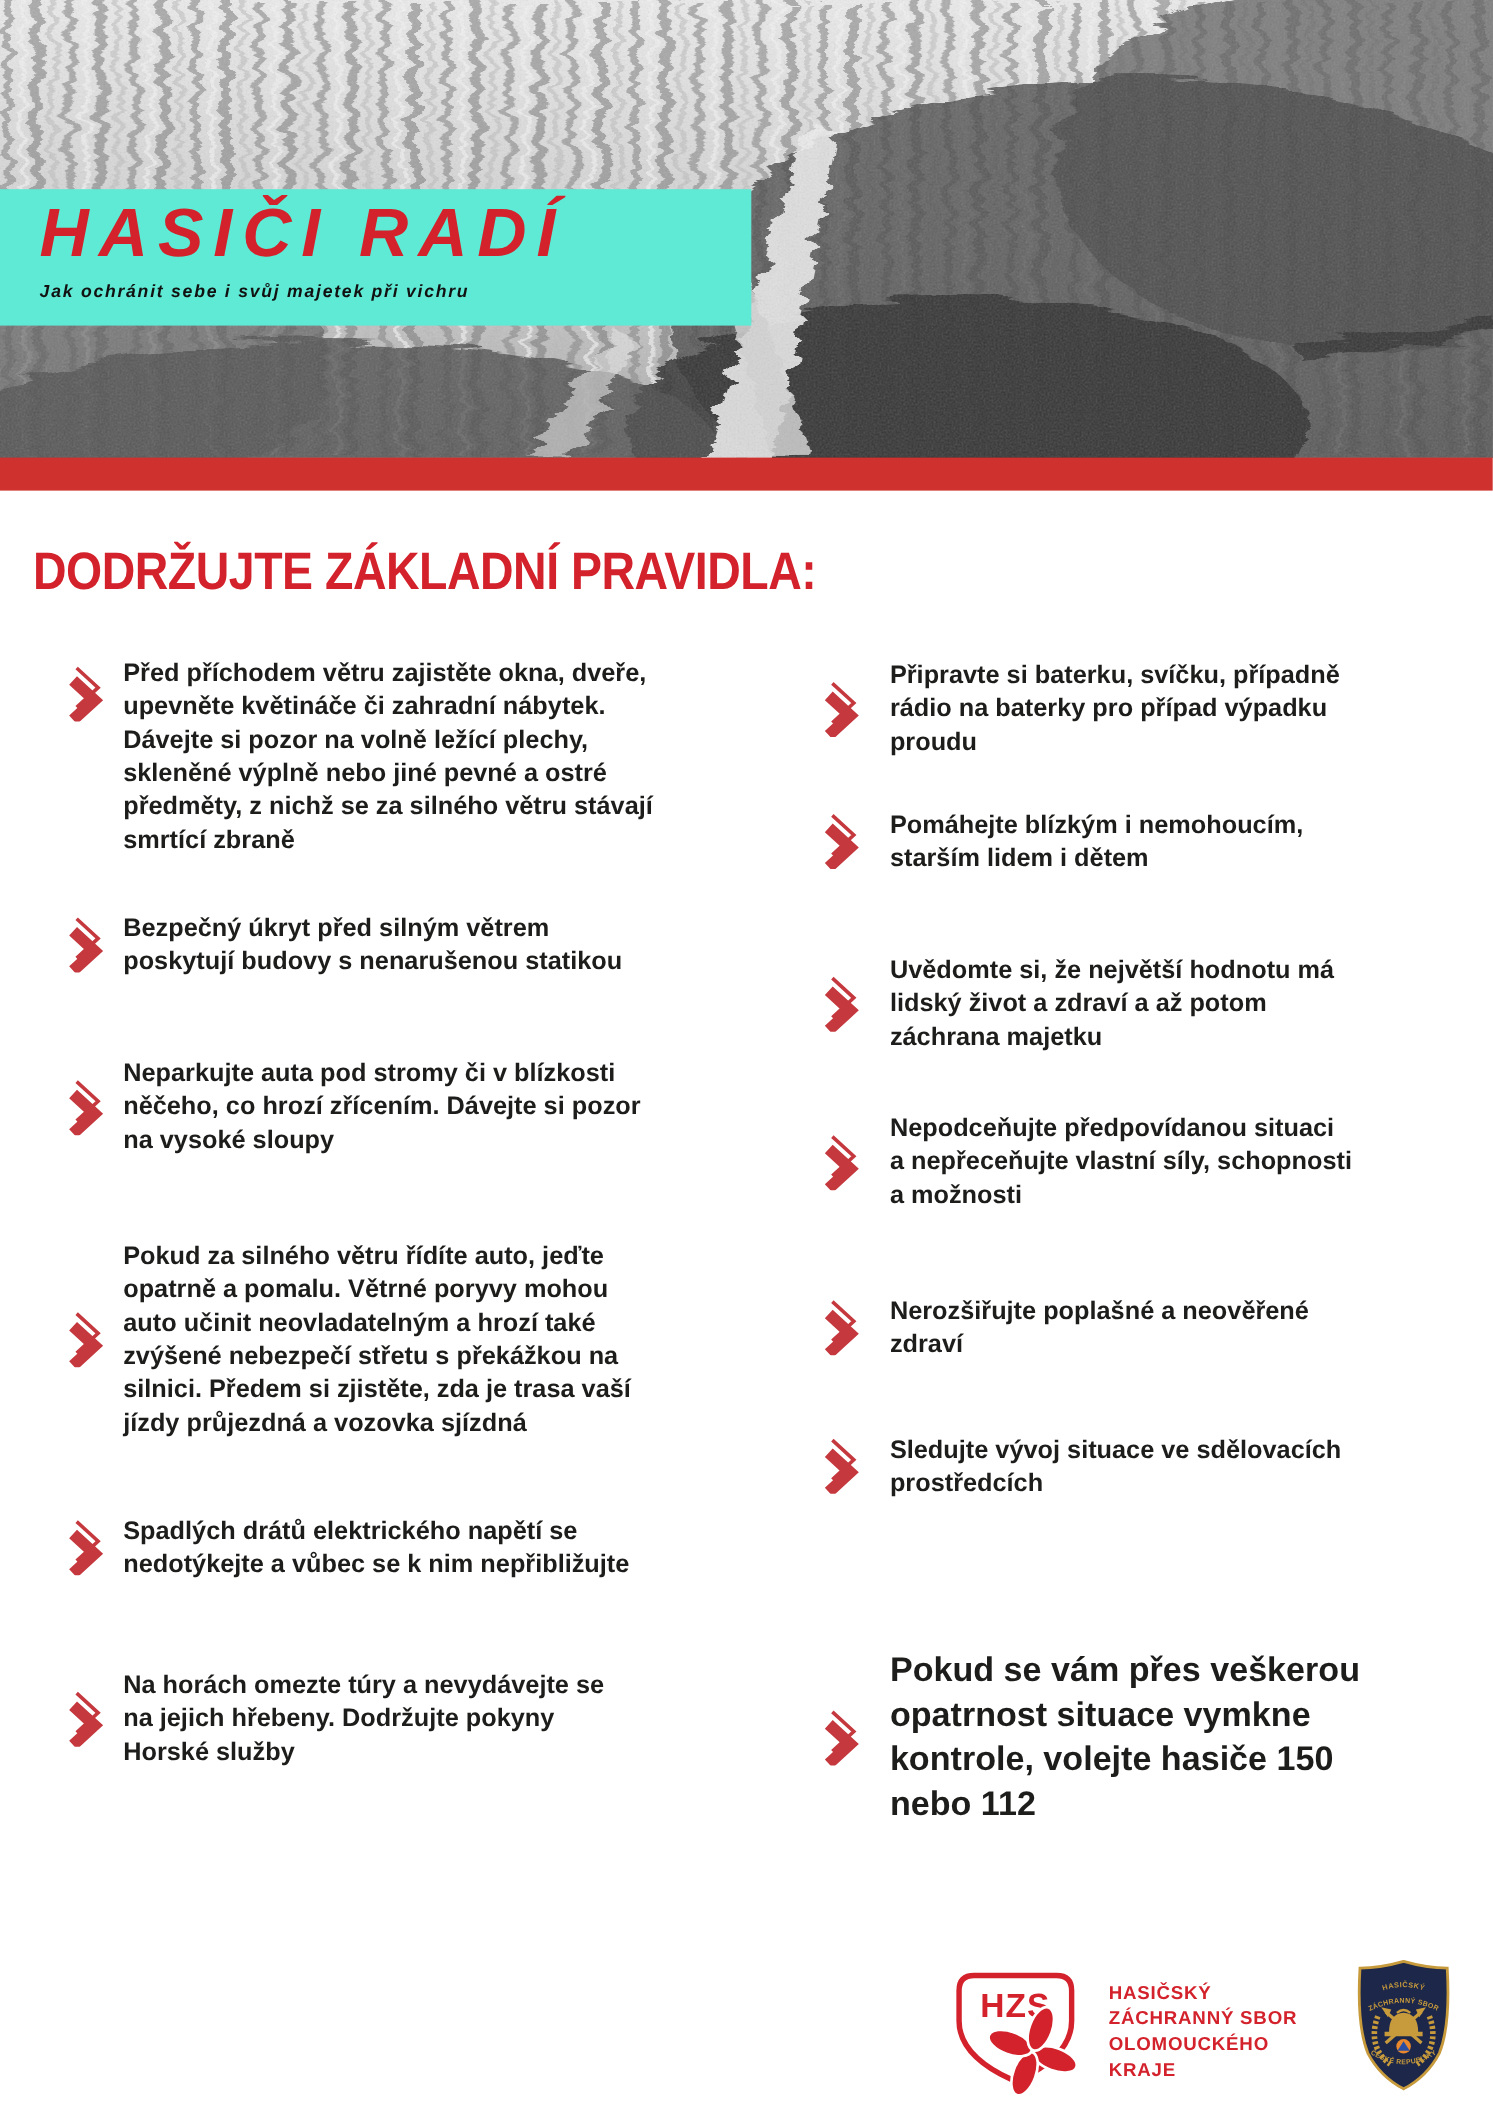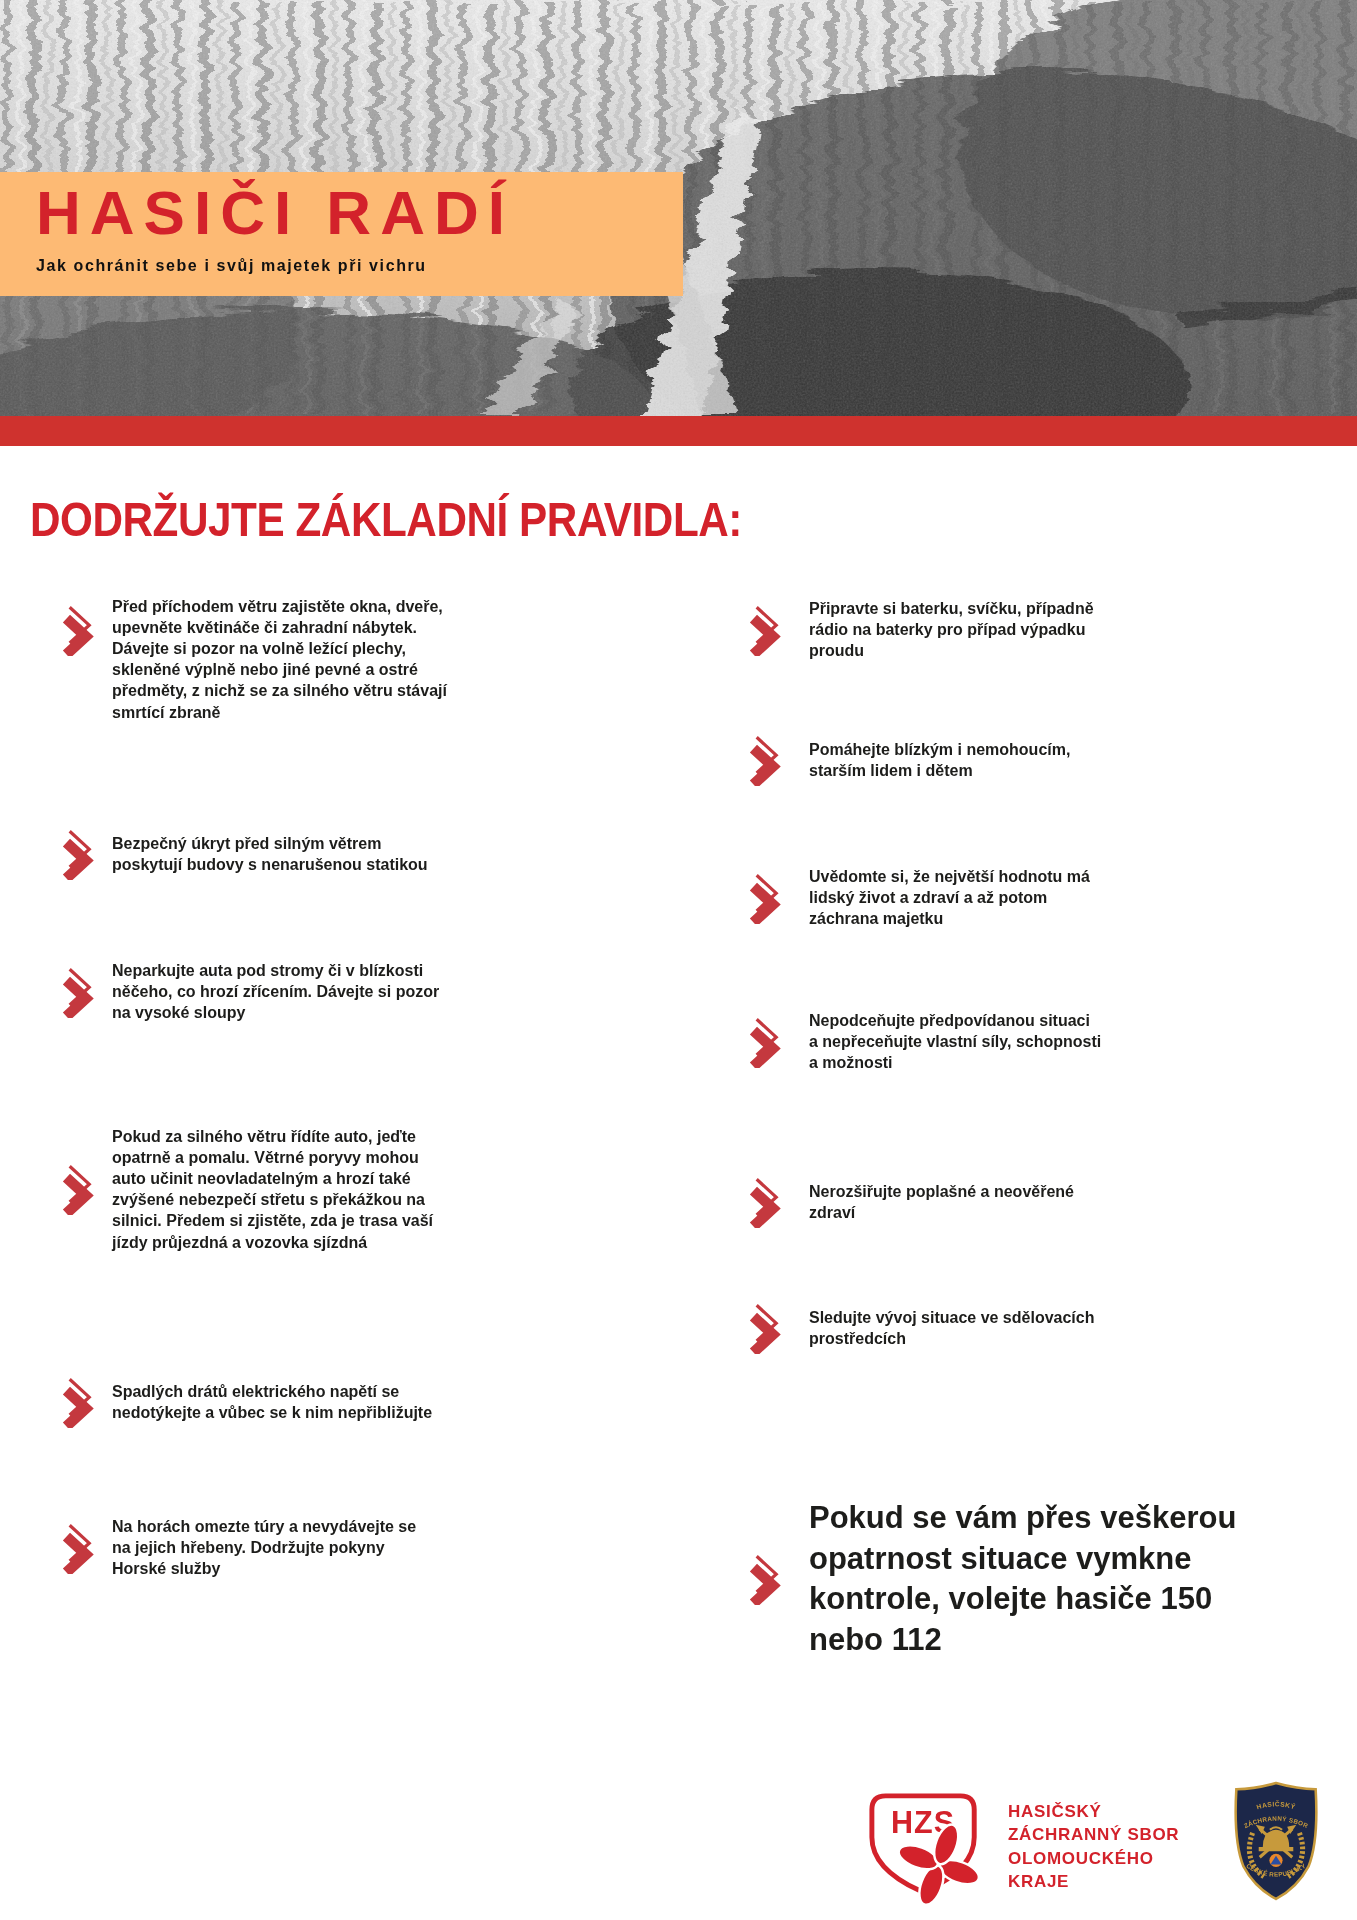--- a/index.html
+++ b/index.html
@@ -16,22 +16,22 @@
   .page{
     position:relative;width:1357px;height:1920px;margin:0 auto;
     background:#ffffff;overflow:hidden;
     font-family:"Liberation Sans", sans-serif;color:var(--text_dark);
   }
   
   .photo-wrap{position:absolute;left:0;top:0;width:1357px;height:416px;overflow:hidden;}
   .photo-wrap svg{display:block;width:100%;height:100%;}
   
   .banner{
-    position:absolute;left:0;top:172px;width:683px;height:124px;background:#fdba74;
-    box-sizing:border-box;padding:10px 0 0 36px;
+    position:absolute;left:0;top:172px;width:683px;height:124px;background:#5eead4;
+    box-sizing:border-box;padding:10px 0 0 36px;font-style:italic;
   }
   .title{
     font-size:62px;font-weight:bold;letter-spacing:9px;color:var(--brand_red);
     line-height:1.0;white-space:nowrap;
   }
   .subtitle{
     margin-top:13px;font-size:16px;font-weight:bold;letter-spacing:1.6px;
     color:#111111;white-space:nowrap;
   }
   
@@ -42,21 +42,21 @@
     font-size:48px;font-weight:bold;color:var(--brand_red);
     transform:scaleX(0.88);transform-origin:left center;white-space:nowrap;letter-spacing:-0.5px;
   }
   
   .bullet{position:absolute;display:flex;align-items:center;}
   .bullet.tophalf{align-items:flex-start;}
   .bullet.tophalf .chev{margin-top:8px;}
   .chev{flex:0 0 auto;width:38px;height:52px;margin-right:16px;}
   .col-right .chev{margin-right:26px;}
   .btext{
-    margin:0;font-size:16px;font-weight:bold;line-height:1.32;color:var(--text_dark);
+    margin:0;font-size:23px;font-weight:bold;line-height:1.32;color:var(--text_dark);
     white-space:pre-line;
   }
   .btext.w560{width:560px;} .btext.w500{width:500px;} .btext.w480{width:480px;}
   .final .btext{font-size:31px;line-height:1.31;width:520px;}
   
   .hzs-logo{position:absolute;left:862px;top:1786px;width:128px;height:123px;}
   .org-name{
     position:absolute;left:1008px;top:1800px;
     font-size:17px;font-weight:bold;letter-spacing:0.7px;line-height:1.38;
     color:var(--brand_red);white-space:pre-line;

